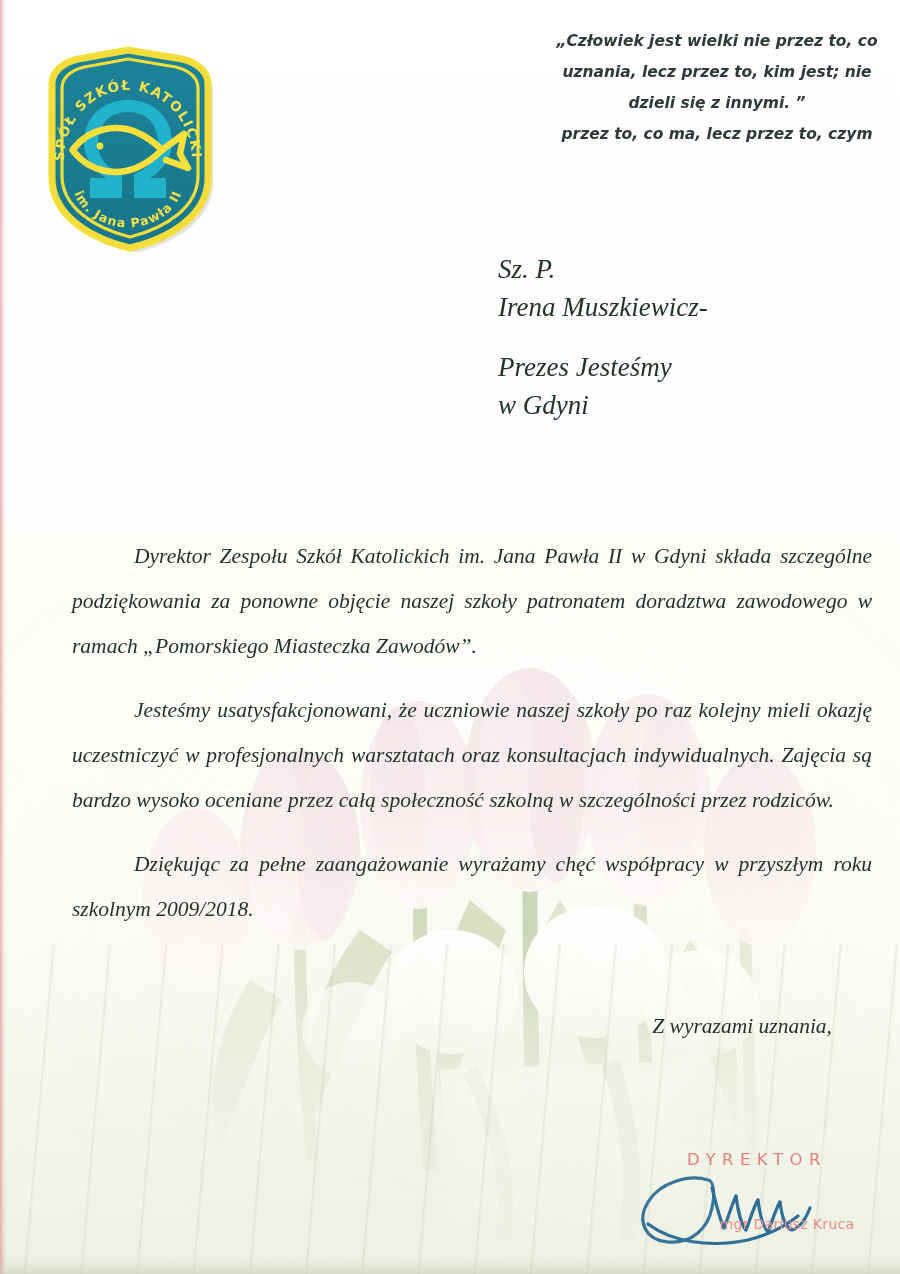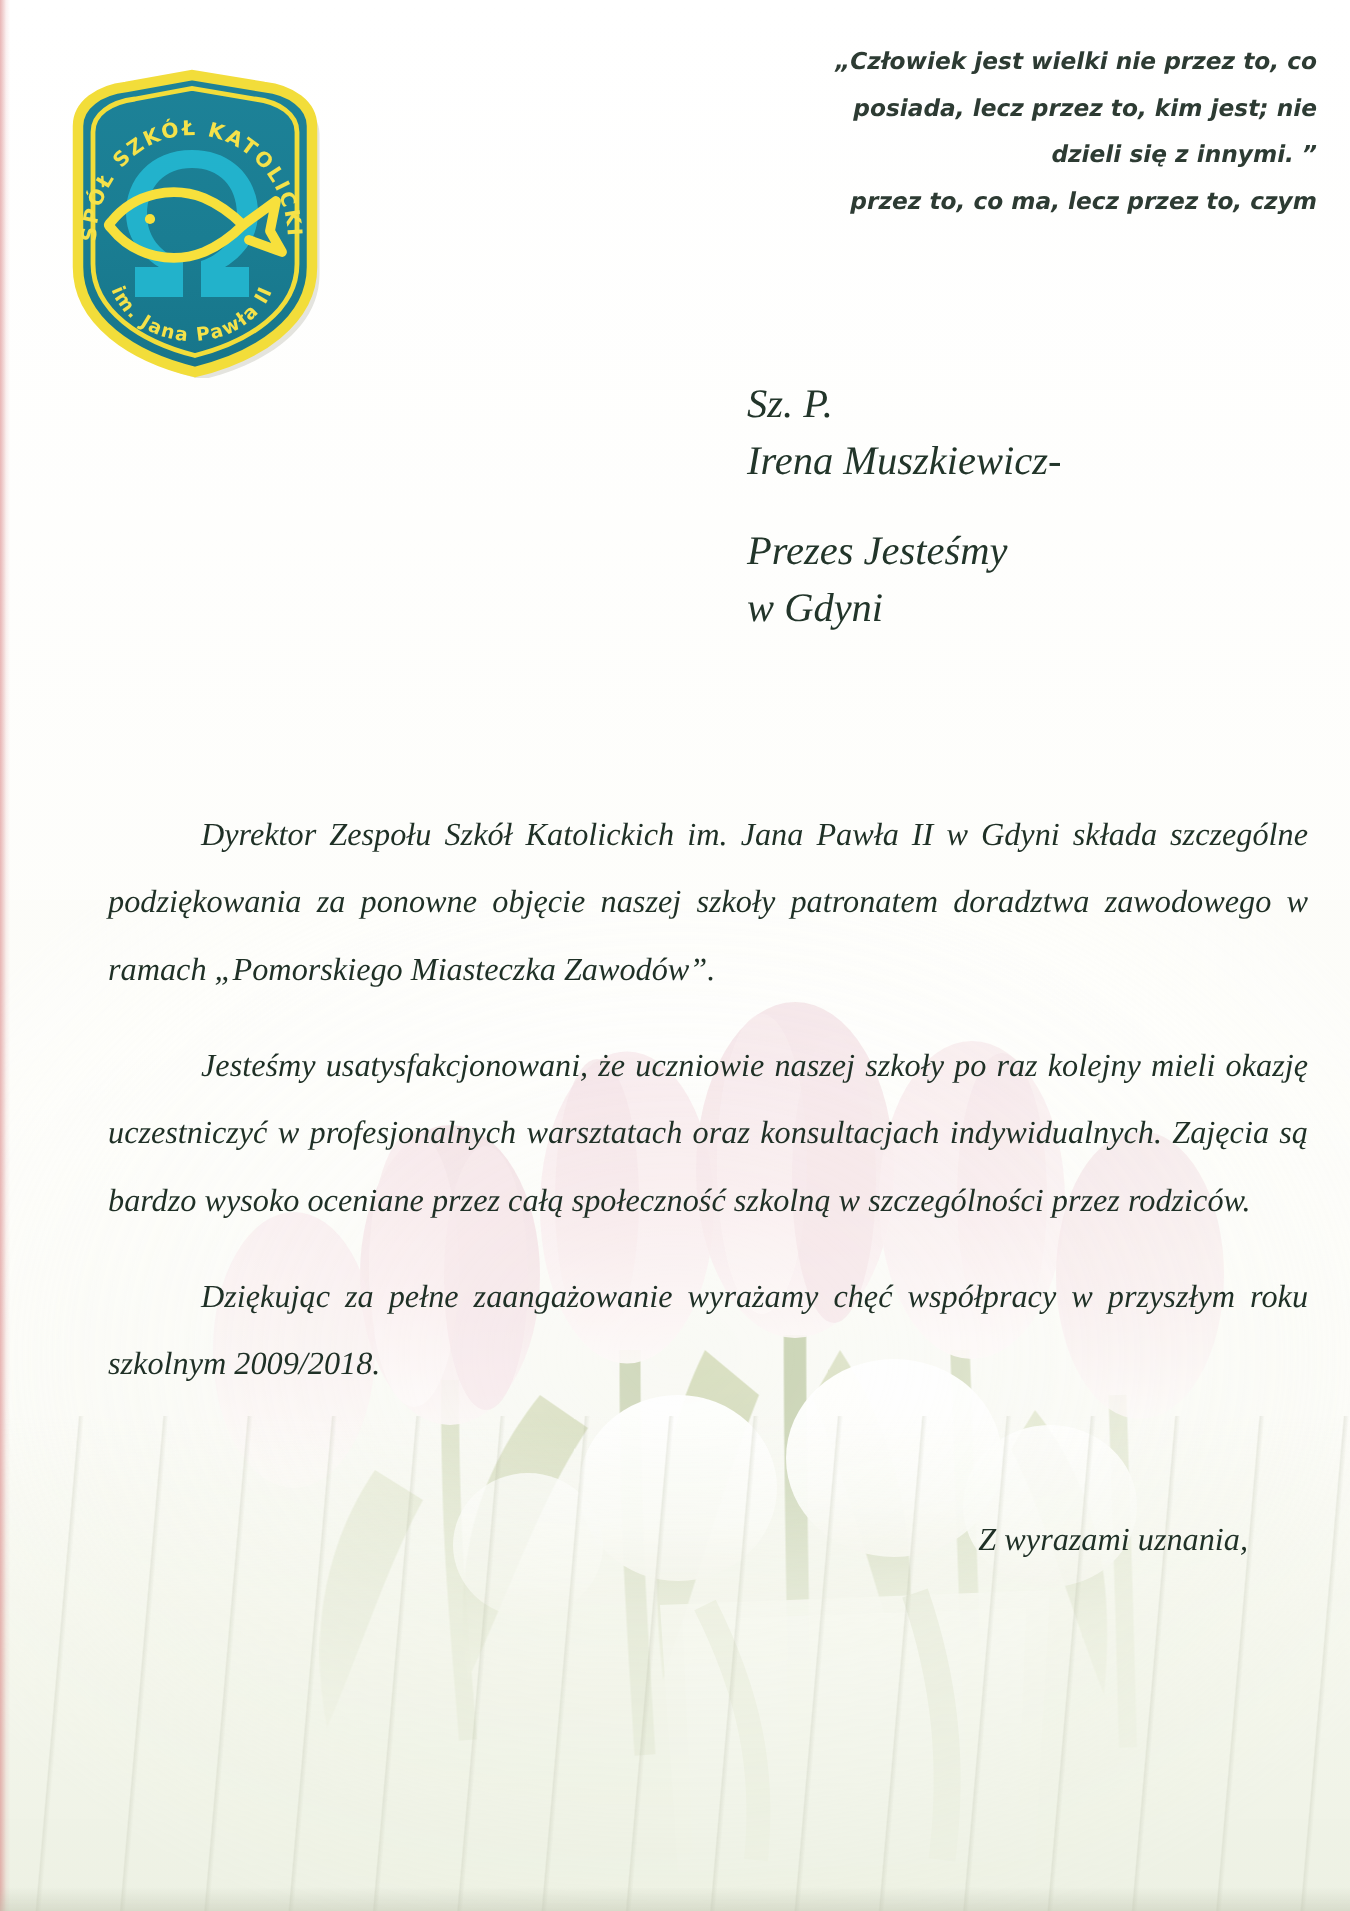--- a/index.html
+++ b/index.html
@@ -73,21 +73,21 @@
   .quote-block {
     position: absolute;
     left: 556px; top: 26px; width: 322px;
     z-index: 5;
     font-family: "DejaVu Sans", "Liberation Sans", sans-serif;
     font-style: italic;
     font-weight: bold;
     font-size: 15.5px;
     line-height: 31px;
     color: #2d3b33;
-    text-align: right;
+    text-align: center;
   }
   .quote-author {
     position: absolute;
     left: 556px; top: 155px; width: 322px;
     z-index: 5;
     text-align: right;
     font-family: "DejaVu Sans", "Liberation Sans", sans-serif;
     font-style: italic;
     font-weight: bold;
     font-size: 15.5px;
@@ -304,21 +304,21 @@
         <textPath href="#arcTop" startOffset="50%" text-anchor="middle">ZESPÓŁ SZKÓŁ KATOLICKICH</textPath>
       </text>
       <text font-family="'DejaVu Sans','Liberation Sans',sans-serif" font-size="12.5" font-weight="bold" fill="#f5e24a" letter-spacing="1.1">
         <textPath href="#arcBot" startOffset="50%" text-anchor="middle">im. Jana Pawła II</textPath>
       </text>
     </svg>
   </div>
 
   <div class="quote-block">
     <div>„Człowiek jest wielki nie przez to, co</div>
-    <div>posiada, lecz przez to, kim jest; nie</div>
+    <div>uznania, lecz przez to, kim jest; nie</div>
     <div>dzieli się z innymi. ”</div>
     <div>przez to, co ma, lecz przez to, czym</div>
   </div>
 
   <div class="addressee">
     <div class="name-group">
       <div>Sz. P.</div>
       <div>Irena Muszkiewicz-</div>
     </div>
     <div class="role-group">
@@ -328,16 +328,33 @@
   </div>
 
   <div class="body-text">
     <p>Dyrektor Zespołu Szkół Katolickich im. Jana Pawła II w Gdyni składa szczególne podziękowania za ponowne objęcie naszej szkoły patronatem doradztwa zawodowego w ramach „Pomorskiego Miasteczka Zawodów”.</p>
     <p>Jesteśmy usatysfakcjonowani, że uczniowie naszej szkoły po raz kolejny mieli okazję uczestniczyć w profesjonalnych warsztatach oraz konsultacjach indywidualnych. Zajęcia są bardzo wysoko oceniane przez całą społeczność szkolną w szczególności przez rodziców.</p>
     <p>Dziękując za pełne zaangażowanie wyrażamy chęć współpracy w przyszłym roku szkolnym 2009/2018.</p>
   </div>
 
   <div class="closing">Z wyrazami uznania,</div>
 
+  <div class="sig">
+    <div class="sig-title">DYREKTOR</div>
+    <div class="sig-scribble">
+      <svg viewBox="0 0 250 90">
+        <g fill="none" stroke="#2f6f96" stroke-width="3.2" stroke-linecap="round" stroke-linejoin="round">
+          <path d="M88 16 C70 10 40 18 28 38 C16 58 26 76 48 78 C72 80 88 64 92 44
+                   C96 26 92 16 88 16 Z" opacity="0.95"></path>
+          <path d="M92 24 C96 40 100 56 104 64 C108 54 112 40 116 32"></path>
+          <path d="M116 32 C118 48 122 62 126 66 C130 56 134 42 138 36"></path>
+          <path d="M138 36 C140 52 144 64 148 68 C152 58 156 44 160 38"></path>
+          <path d="M160 38 C162 54 166 64 172 66 C180 64 186 54 190 44"></path>
+          <path d="M28 60 C52 78 90 84 128 76 C152 70 168 60 178 52"></path>
+        </g>
+      </svg>
+    </div>
+    <div class="sig-name">mgr Dariusz Kruca</div>
+  </div>
 
   <div class="scan-edge-left"></div>
   <div class="scan-edge-bottom"></div>
 </div>
 
 </body></html>

